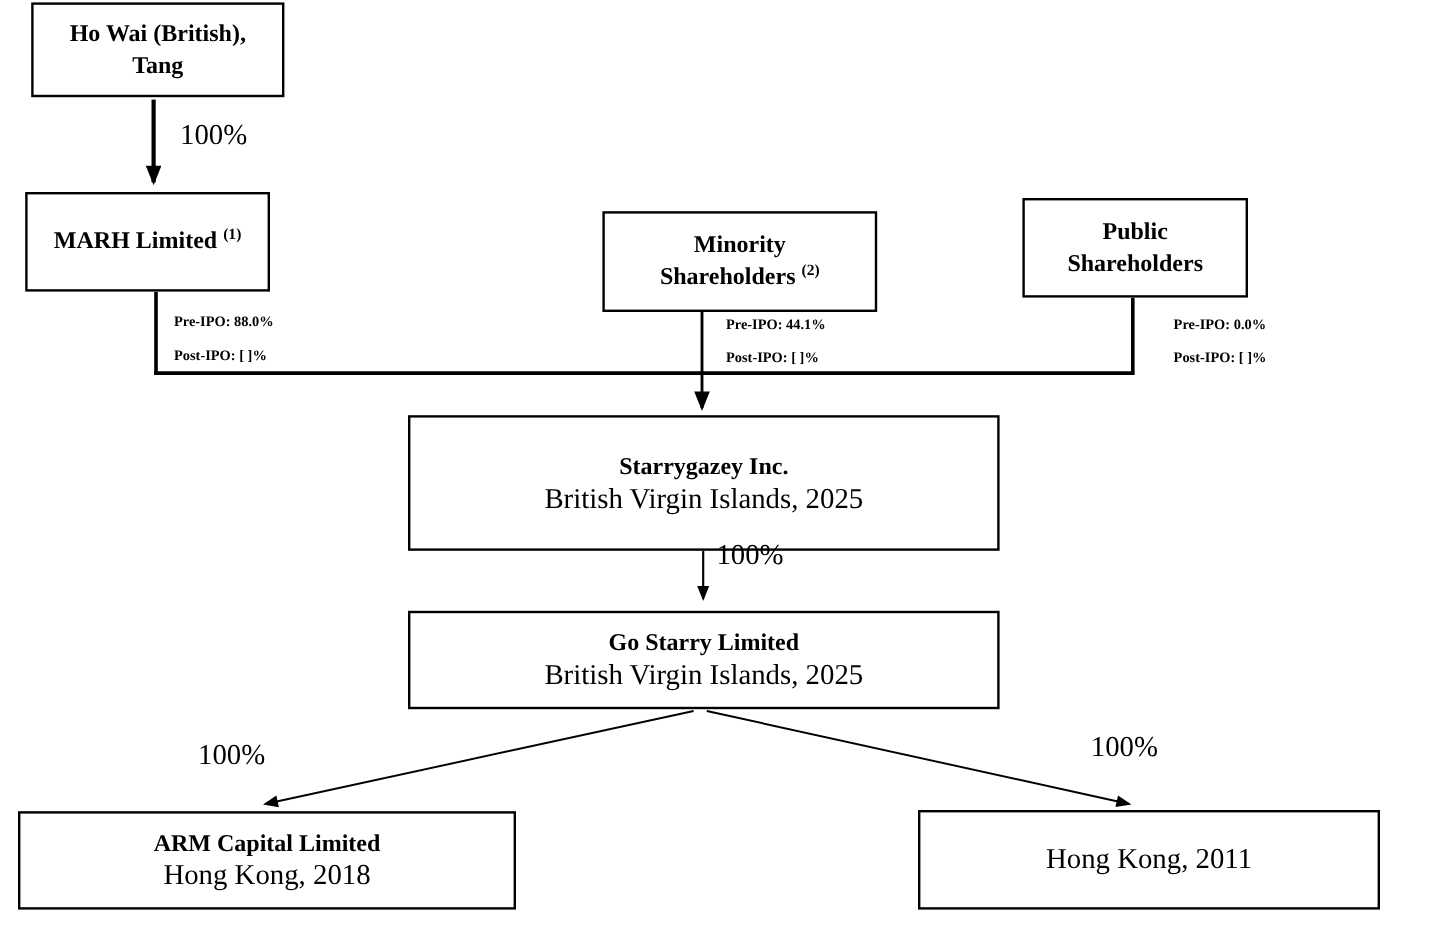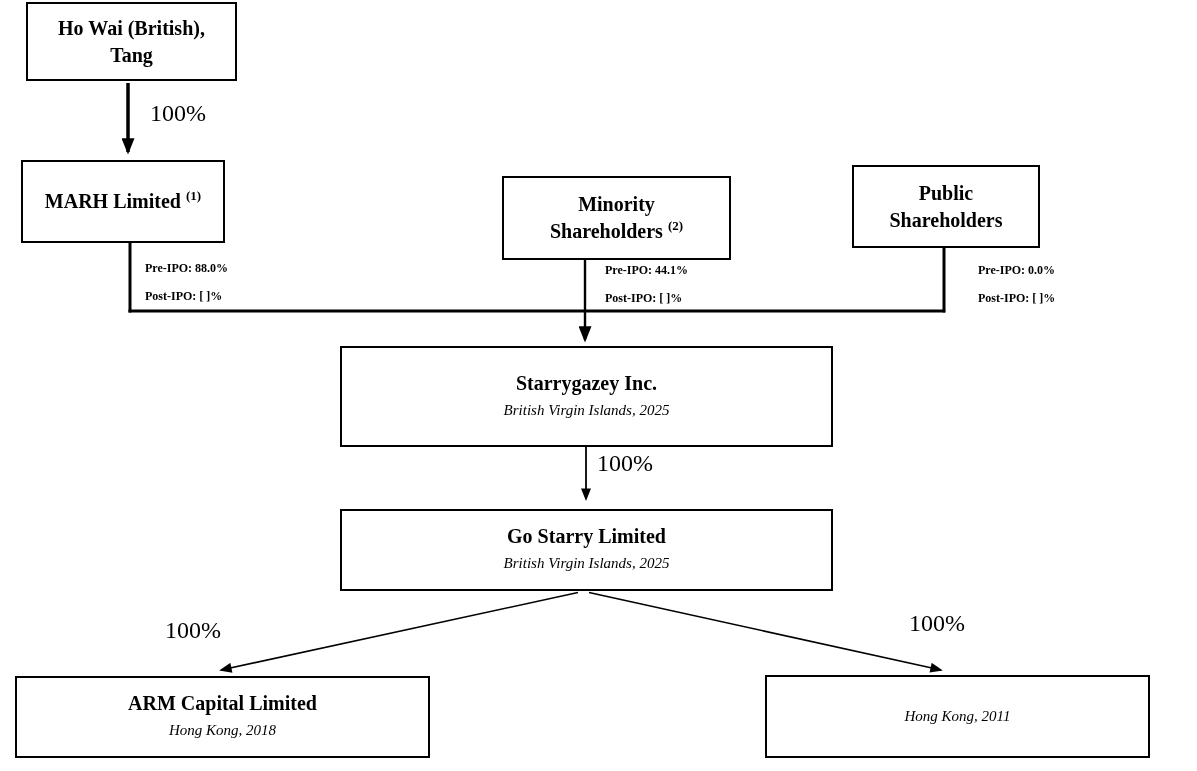--- a/index.html
+++ b/index.html
@@ -39,22 +39,21 @@
   .node-title {
     font-weight: 700;
     font-size: 20px;
   }
   .node-title sup {
     font-size: 13px;
     font-weight: 700;
     line-height: 0;
   }
   .node-sub {
-    font-style: italic;
-    font-size: 15px;
+    font-size: 24px;
     font-weight: 400;
   }
   .edge-label {
     position: absolute;
     font-weight: 400;
     font-size: 24px;
     white-space: nowrap;
   }
   .holdings {
     position: absolute;
@@ -102,21 +101,21 @@
   </div>
 
   <div class="node" style="left:502px; top:164px; width:229px; height:84px;margin-top:12px;">
     <div class="node-title w-minority"><span>Minority Shareholders</span>&nbsp;<sup>(2)</sup></div>
   </div>
 
   <div class="node" style="left:852px; top:165px; width:188px; height:83px;">
     <div class="node-title w-public">Public Shareholders</div>
   </div>
 
-  <div class="node" style="left:340px; top:346px; width:493px; height:101px;">
+  <div class="node" style="left:340px; top:346px; width:493px; height:113px;">
     <div class="node-title">Starrygazey Inc.</div>
     <div class="node-sub">British Virgin Islands, 2025</div>
   </div>
 
   <div class="node" style="left:340px; top:509px; width:493px; height:82px;">
     <div class="node-title">Go Starry Limited</div>
     <div class="node-sub">British Virgin Islands, 2025</div>
   </div>
 
   <div class="node" style="left:15px; top:676px; width:415px; height:82px;">

